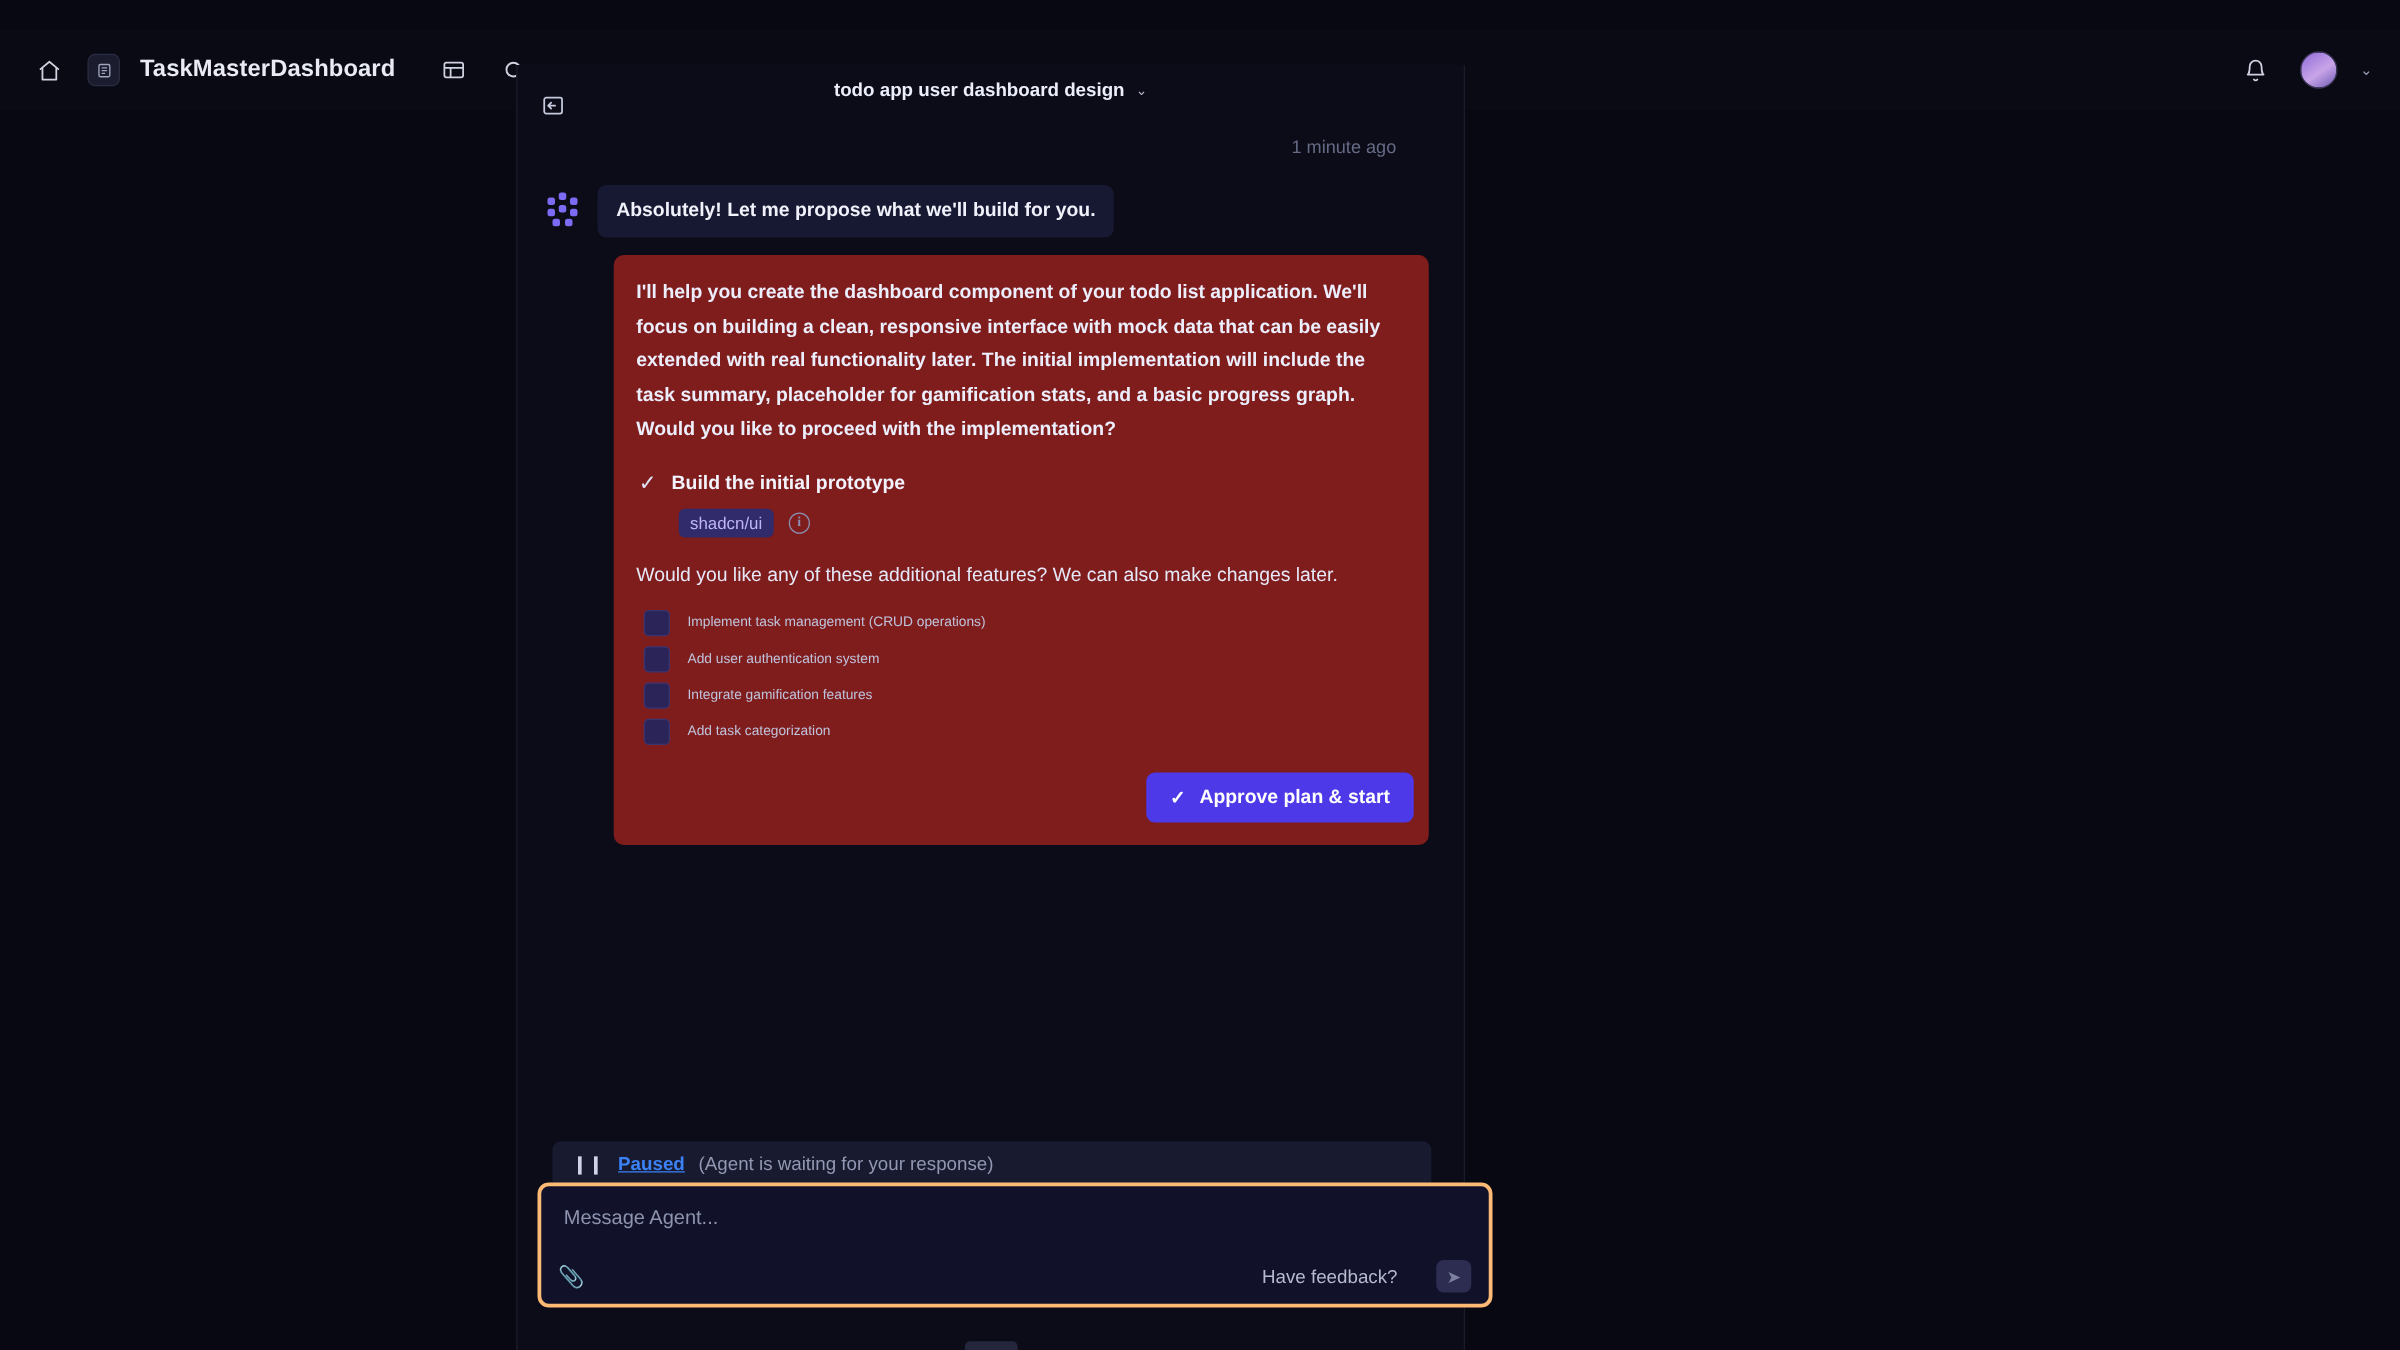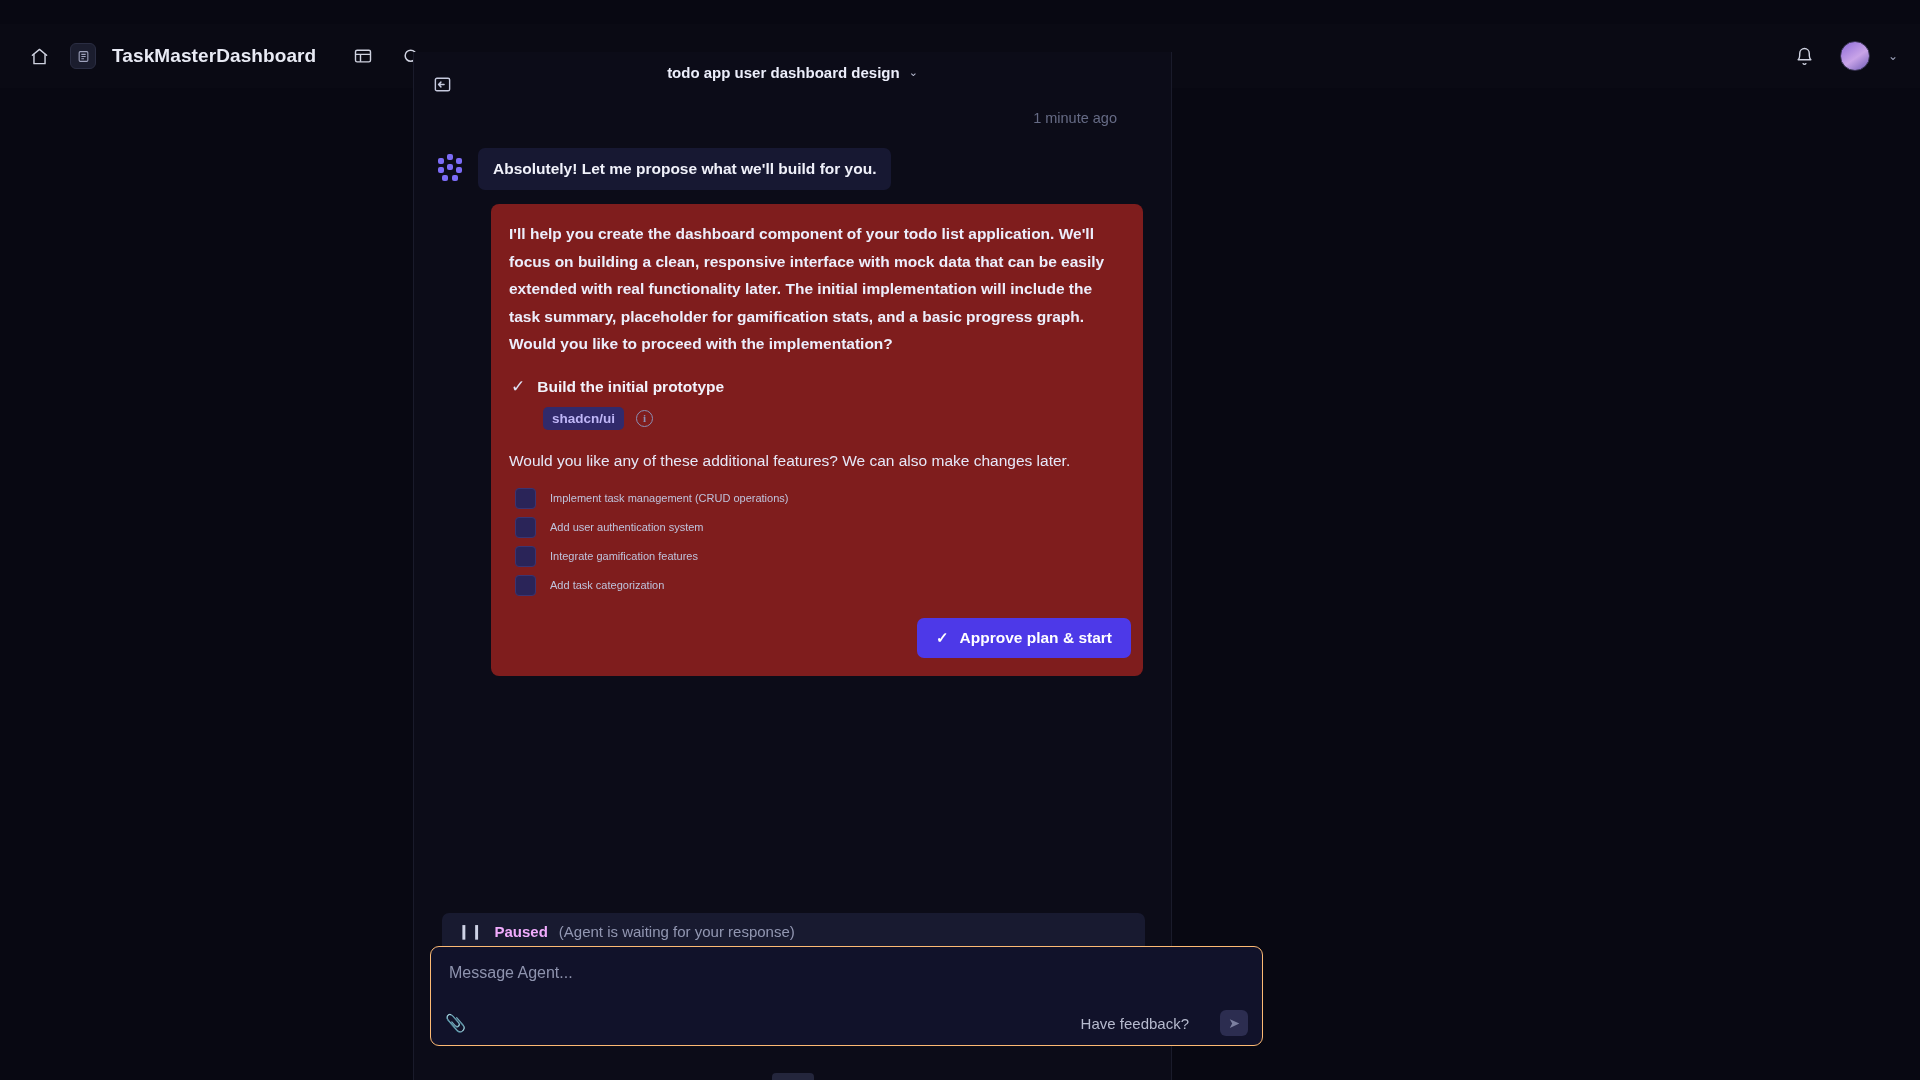--- a/index.html
+++ b/index.html
@@ -111,21 +111,21 @@
   .plan-step {
     display: flex; align-items: center; gap: 12px;
     margin-top: 20px; padding-left: 2px;
   }
   .check-ic { color: #dfe2f5; font-size: 17px; line-height: 1; }
   .plan-step-label { color: #f2f3fc; font-size: 15.5px; font-weight: 600; }
 
   .tag-row { display: flex; align-items: center; gap: 12px; margin: 11px 0 0 34px; }
   .tag {
     background: #312a6b; color: #bfb6f7;
-    font-size: 13.5px; font-weight: 700;
+    font-size: 13.5px; font-weight: 400;
     padding: 4px 9px; border-radius: 5px;
   }
   .info-ic {
     width: 17px; height: 17px; border-radius: 50%;
     border: 1.4px solid #8b8fb4; color: #8b8fb4;
     font-size: 11px; font-weight: 700;
     display: flex; align-items: center; justify-content: center;
     font-family: "Liberation Serif", serif;
   }
 
@@ -162,28 +162,28 @@
   
   .paused-bar {
     position: absolute; left: 28px; bottom: 131px;
     width: 703px; height: 36px;
     background: #181a30;
     border-radius: 7px 7px 0 0;
     display: flex; align-items: center; gap: 11px;
     padding: 0 16px;
   }
   .pause-ic { color: #cfd3e6; font-size: 14px; letter-spacing: 1px; font-weight: 700; }
-  .paused-strong { color: #f0abfc; font-size: 15px; font-weight: 600; }
+  .paused-strong { color: #3b82f6; font-size: 15px; font-weight: 600; text-decoration: underline; }
   .paused-sub { color: #9297b2; font-size: 15px; }
 
   .composer {
     position: absolute; left: 16px; bottom: 34px;
-    width: 833px; height: 100px;
+    width: 764px; height: 100px;
     background: #11122a;
-    border: 1px solid #fdba74;
+    border: 3px solid #fdba74;
     border-radius: 9px;
   }
   .composer-input {
     color: #8e93ae; font-size: 16px;
     padding: 17px 18px 0 18px;
   }
   .composer-bottom {
     position: absolute; left: 0; right: 0; bottom: 0; height: 44px;
     display: flex; align-items: center; padding: 0 14px;
   }

